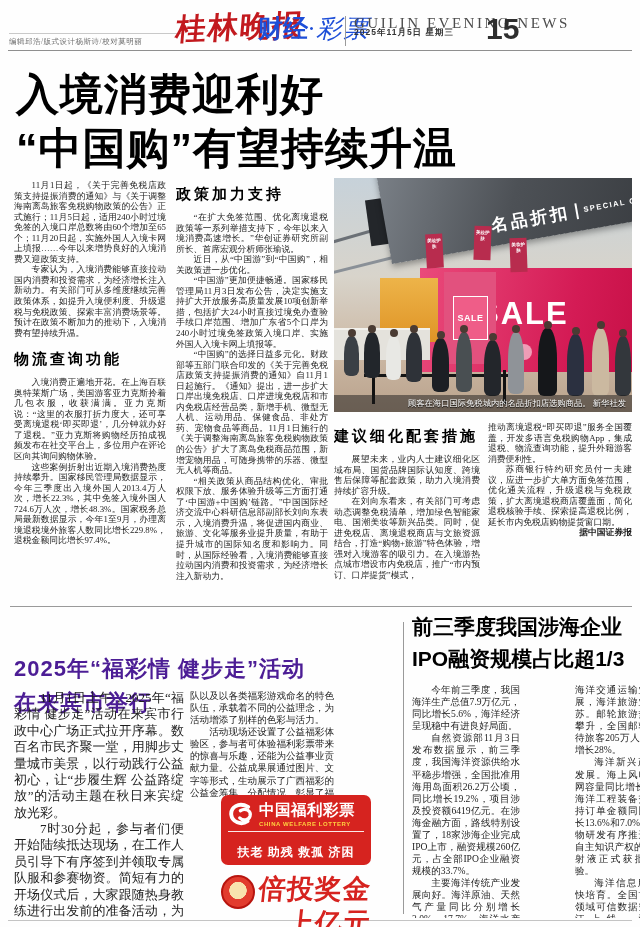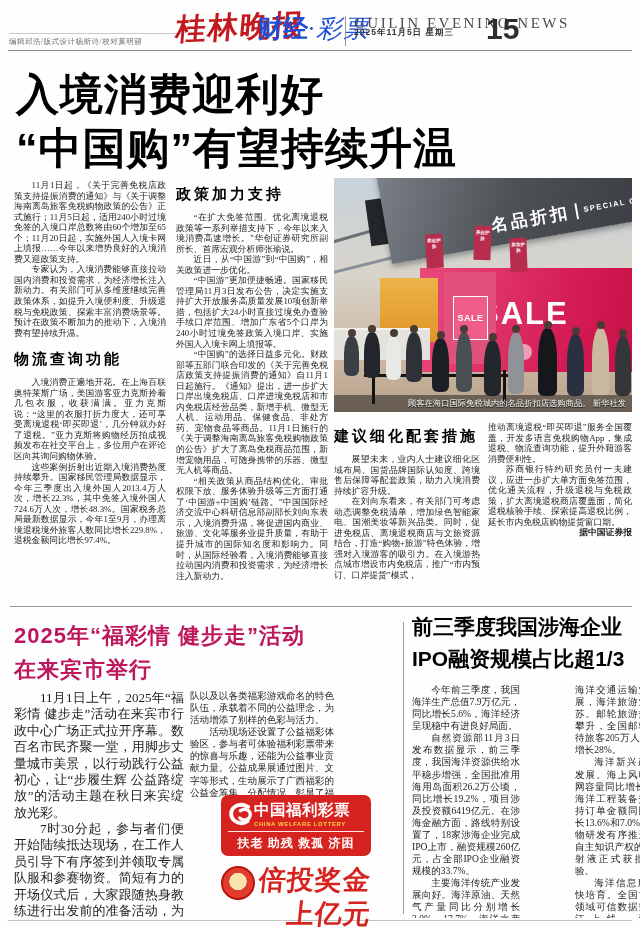--- a/index.html
+++ b/index.html
@@ -34,21 +34,21 @@
   .c3b{left:488px;top:422px;width:144px;height:182px;}
   .l1{left:14px;top:690px;width:170px;height:228px;font-size:13px;line-height:1.26;}
   .l2{left:190px;top:690px;width:144px;height:110px;font-size:9.6px;line-height:1.26;}
   .r1{left:412px;top:684px;width:108px;height:234px;font-size:9.6px;line-height:1.26;}
   .r2{left:527px;top:684px;width:105px;height:234px;font-size:9.6px;line-height:1.26;margin-left:48px;}
   
   .divider-h{position:absolute;left:10px;top:606px;width:622px;height:1px;background:#9a9a9a;}
   .divider-v{position:absolute;left:403px;top:622px;width:1px;height:292px;background:#9a9a9a;}
   .bottom-rule{position:absolute;left:8px;top:920px;width:624px;height:1px;background:#c4c4c4;}
   
-  .lt-hl{position:absolute;left:14px;top:619px;font:700 22px/1.55 "Liberation Sans",sans-serif;color:#be185d;letter-spacing:1px;}
+  .lt-hl{position:absolute;left:14px;top:652px;font:700 22px/1.55 "Liberation Sans",sans-serif;color:#4c1d95;letter-spacing:1px;}
   .ipo-hl{position:absolute;left:412px;top:611px;font:700 21px/1.5 "Liberation Sans",sans-serif;color:#000;}
   
   .photo{position:absolute;left:334px;top:178px;width:298px;height:234px;overflow:hidden;
          background:linear-gradient(180deg,#c7d2da 0%,#d8d4cb 42%,#cdbaa6 72%,#b9a28c 100%);}
   .beam{position:absolute;background:#6b7076;height:3px;}
   .beam.b1{left:-12px;top:44px;width:150px;transform:rotate(-16deg);}
   .beam.b2{left:-10px;top:74px;width:170px;transform:rotate(-14deg);background:#8a9097;}
   .dark-sign{position:absolute;left:34px;top:20px;width:34px;height:46px;background:#23262a;transform:rotate(-8deg);}
   .fascia{position:absolute;left:46px;top:-52px;width:310px;height:112px;transform:rotate(-10deg);
           background:linear-gradient(115deg,#7d838a 0%,#4d5156 45%,#34373b 100%);box-shadow:0 3px 6px rgba(0,0,0,.35);}
@@ -79,25 +79,25 @@
   .stanchion:before{left:8px;}.stanchion:after{right:8px;}
   .person{position:absolute;border-radius:45% 45% 6px 6px;}
   .person:before{content:"";position:absolute;left:50%;top:-7px;transform:translateX(-50%);
                  width:8px;height:8px;border-radius:50%;background:#4a3b33;}
   .photo-caption{position:absolute;left:0;right:0;bottom:0;height:17px;background:rgba(25,25,25,.5);
                  color:#fff;font:400 8.3px/17px "Liberation Sans",sans-serif;text-align:right;padding:0 6px;
                  text-shadow:0 1px 1px #000;}
   
   .ad{position:absolute;left:221px;top:795px;width:150px;font-family:"Liberation Sans",sans-serif;}
   .ad-banner{background:#d6231f;border-radius:7px;padding:5px 7px 4px;color:#fff;}
-  .ad-top{display:flex;align-items:center;}
+  .ad-top{display:flex;align-items:center;gap:5px;}
   .ad-logo{flex:0 0 26px;height:26px;}
   .ad-name{font-weight:900;font-size:15.5px;letter-spacing:.5px;white-space:nowrap;}
   .ad-sub{font-weight:700;font-size:6px;color:#ffd23f;letter-spacing:.6px;white-space:nowrap;}
-  .ad-slogan{border-top:1px solid rgba(255,255,255,.9);margin-top:4px;padding-top:3px;
+  .ad-slogan{border-top:1px solid rgba(255,255,255,.9);margin-top:4px;padding-top:12px;
              font-weight:700;font-size:12px;text-align:center;letter-spacing:1px;white-space:nowrap;}
   .ad-mid{position:relative;margin-top:6px;height:66px;}
   .ad-badge{position:absolute;left:0;top:4px;width:34px;height:34px;border-radius:50%;
             background:radial-gradient(circle at 50% 45%,#f8e3ae 0 38%,#e23c2e 40% 100%);
             border:2px solid #b8150f;box-sizing:border-box;}
   .ad-big1{position:absolute;left:38px;top:0;font-weight:900;font-size:27px;color:#d6231f;
            transform:skewX(-6deg);letter-spacing:1px;white-space:nowrap;}
   .ad-big2{position:absolute;right:0;top:34px;font-weight:900;font-size:27px;color:#d6231f;
            transform:skewX(-6deg);letter-spacing:1px;white-space:nowrap;}
 </style>

